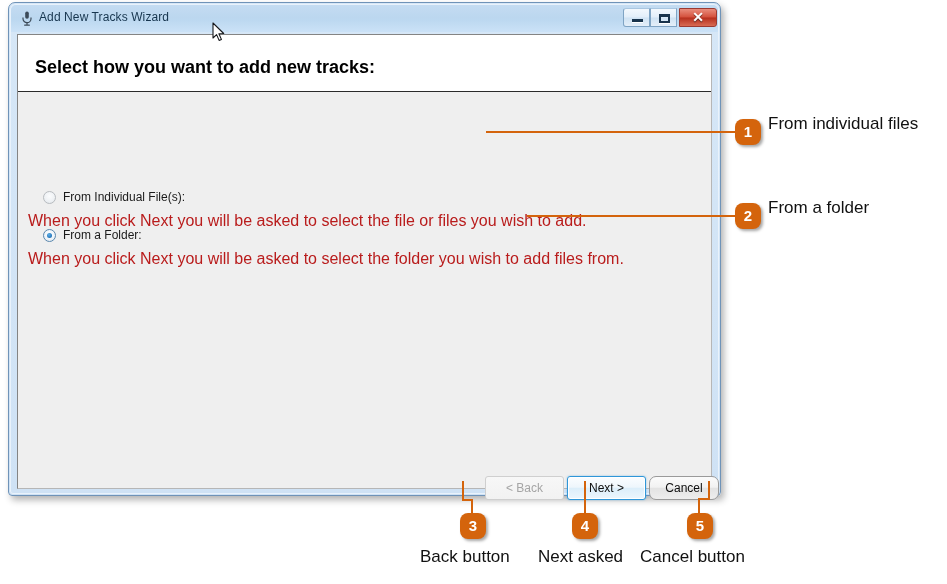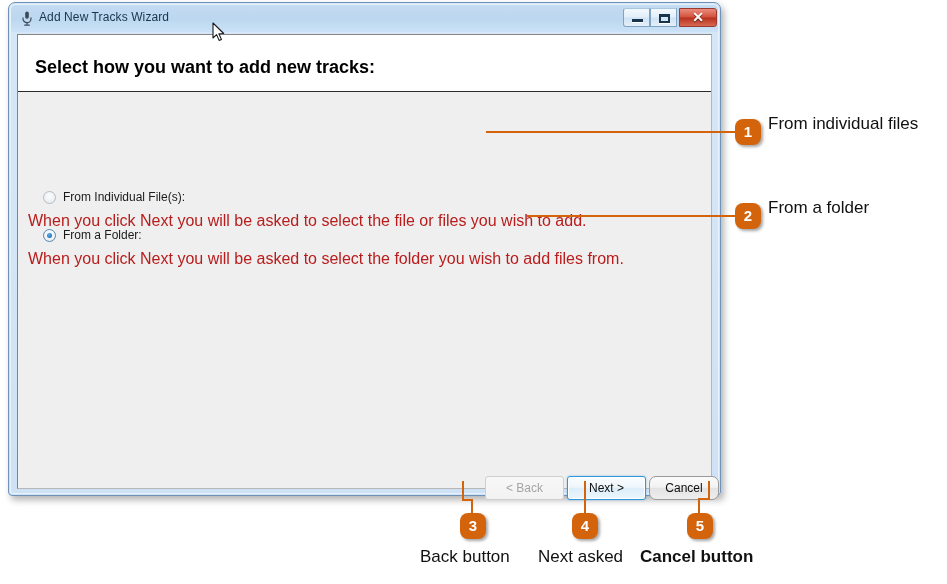--- a/index.html
+++ b/index.html
@@ -257,21 +257,21 @@
 
   #badge1 { left: 735px; top: 119px; }
   #text1  { left: 768px; top: 114px; }
   #badge2 { left: 735px; top: 203px; }
   #text2  { left: 768px; top: 198px; }
   #badge3 { left: 460px; top: 513px; }
   #badge4 { left: 572px; top: 513px; }
   #badge5 { left: 687px; top: 513px; }
   #text3  { left: 420px; top: 547px; }
   #text4  { left: 538px; top: 547px; }
-  #text5  { left: 640px; top: 547px; font-weight: bold; }
+  #text5  { left: 640px; top: 547px; }
 </style>
 </head>
 <body>
 
 <div id="window">
   <div id="window-frame-inner"></div>
 
   <div id="titlebar">
     <span id="title-icon">
       <svg width="16" height="17" viewBox="0 0 16 17">

